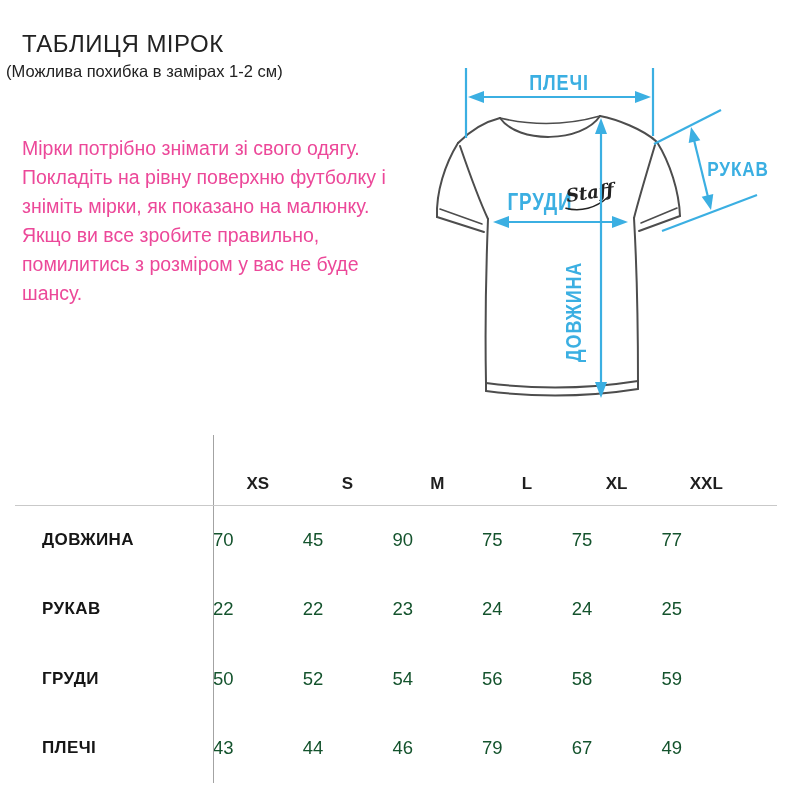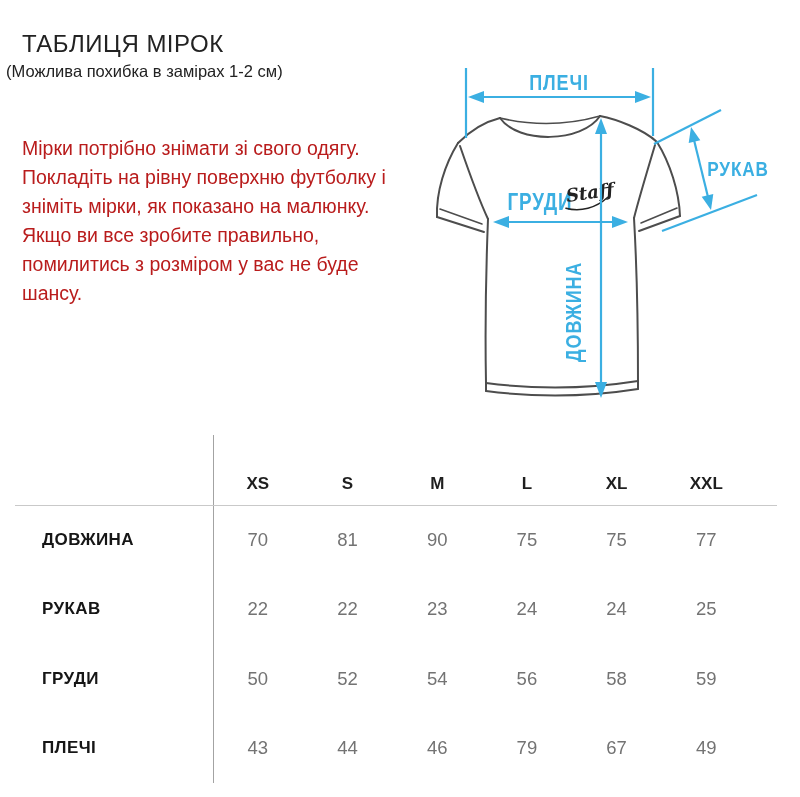--- a/index.html
+++ b/index.html
@@ -11,35 +11,35 @@
   .page-title{
     position:absolute;left:22px;top:30px;
     font-size:24px;font-weight:400;color:#222;letter-spacing:.5px;
   }
   .page-subtitle{
     position:absolute;left:6px;top:62px;
     font-size:16.5px;font-weight:400;color:#222;
   }
   .instructions{
     position:absolute;left:22px;top:134px;width:398px;
-    font-size:19.5px;line-height:29px;color:#b91c1c;
+    font-size:19.5px;line-height:29px;color:#ec4899;
   }
   
   .diagram{position:absolute;left:420px;top:30px;width:380px;height:400px;}
   .diagram svg{display:block;}
   
   .size-table{position:absolute;left:0;top:435px;width:800px;}
   .vline{position:absolute;left:213px;top:0;width:1px;height:348px;background:#a3a3a3;}
   .hline{position:absolute;left:15px;top:70px;width:762px;height:1px;background:#c9c9c9;}
   .grid-row{display:grid;grid-template-columns:213px repeat(6,89.7px);align-items:center;}
   .header-row{height:70px;}
   .data-row{height:69.5px;}
   .th{text-align:center;font-size:17px;font-weight:600;color:#1f1f1f;margin-top:28px;}
   .row-label{padding-left:42px;font-size:17px;font-weight:700;color:#161616;letter-spacing:.4px;}
-  .td{text-align:center;font-size:18.5px;font-weight:400;color:#737373;}
+  .td{font-size:18.5px;font-weight:400;color:#14532d;}
 </style>
 </head>
 <body>
 
 <div class="page-title">ТАБЛИЦЯ МІРОК</div>
 <div class="page-subtitle">(Можлива похибка в замірах 1-2 см)</div>
 <div class="instructions">Мірки потрібно знімати зі свого одягу. Покладіть на рівну поверхню футболку і зніміть мірки, як показано на малюнку. Якщо ви все зробите правильно, помилитись з розміром у вас не буде шансу.</div>
 
 <div class="diagram">
   <svg width="380" height="400" viewBox="0 0 380 400">
@@ -120,21 +120,21 @@
       <div class="th">M</div>
       <div class="th">L</div>
       <div class="th">XL</div>
       <div class="th">XXL</div>
     </div>
   <div>
 
   <div class="grid-row data-row">
         <div class="row-label">ДОВЖИНА</div>
         <div class="td">70</div>
-        <div class="td">81</div>
+        <div class="td">45</div>
         <div class="td">90</div>
         <div class="td">75</div>
         <div class="td">75</div>
         <div class="td">77</div>
       </div>
       <div class="grid-row data-row">
         <div class="row-label">РУКАВ</div>
         <div class="td">22</div>
         <div class="td">22</div>
         <div class="td">23</div>

